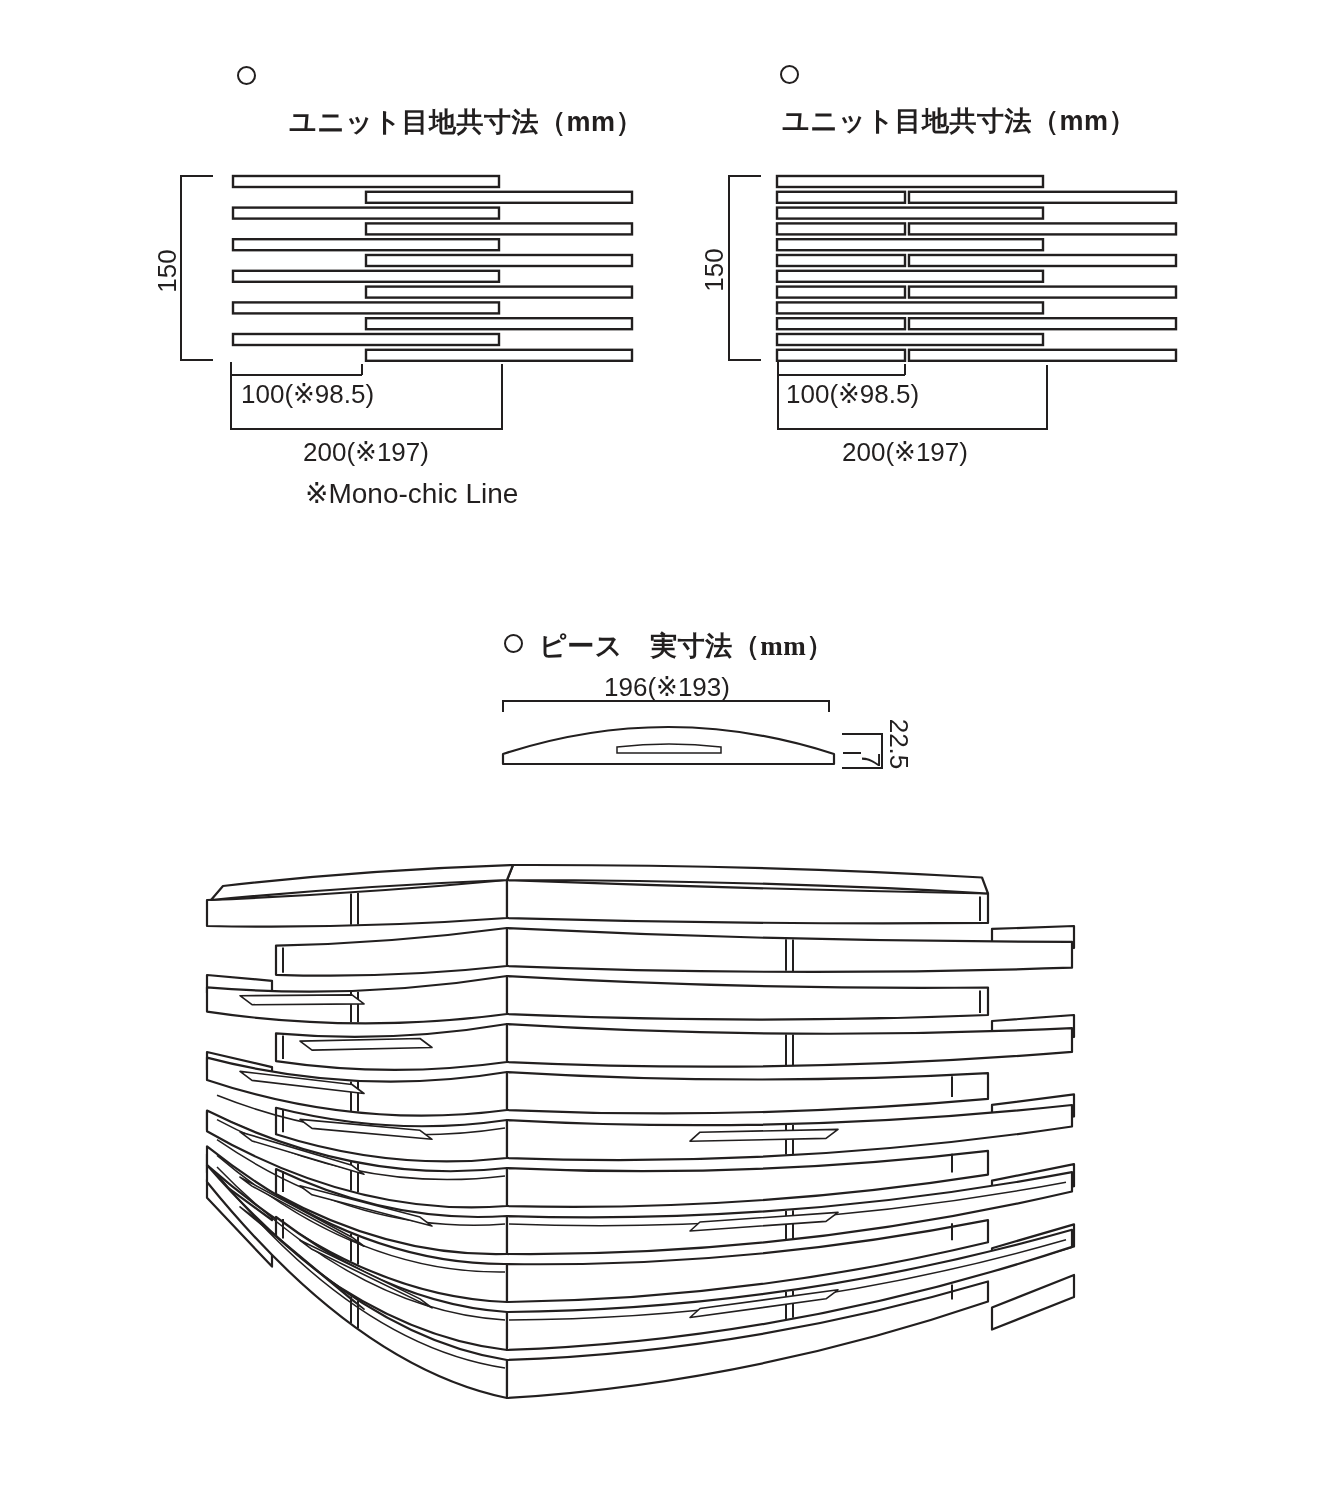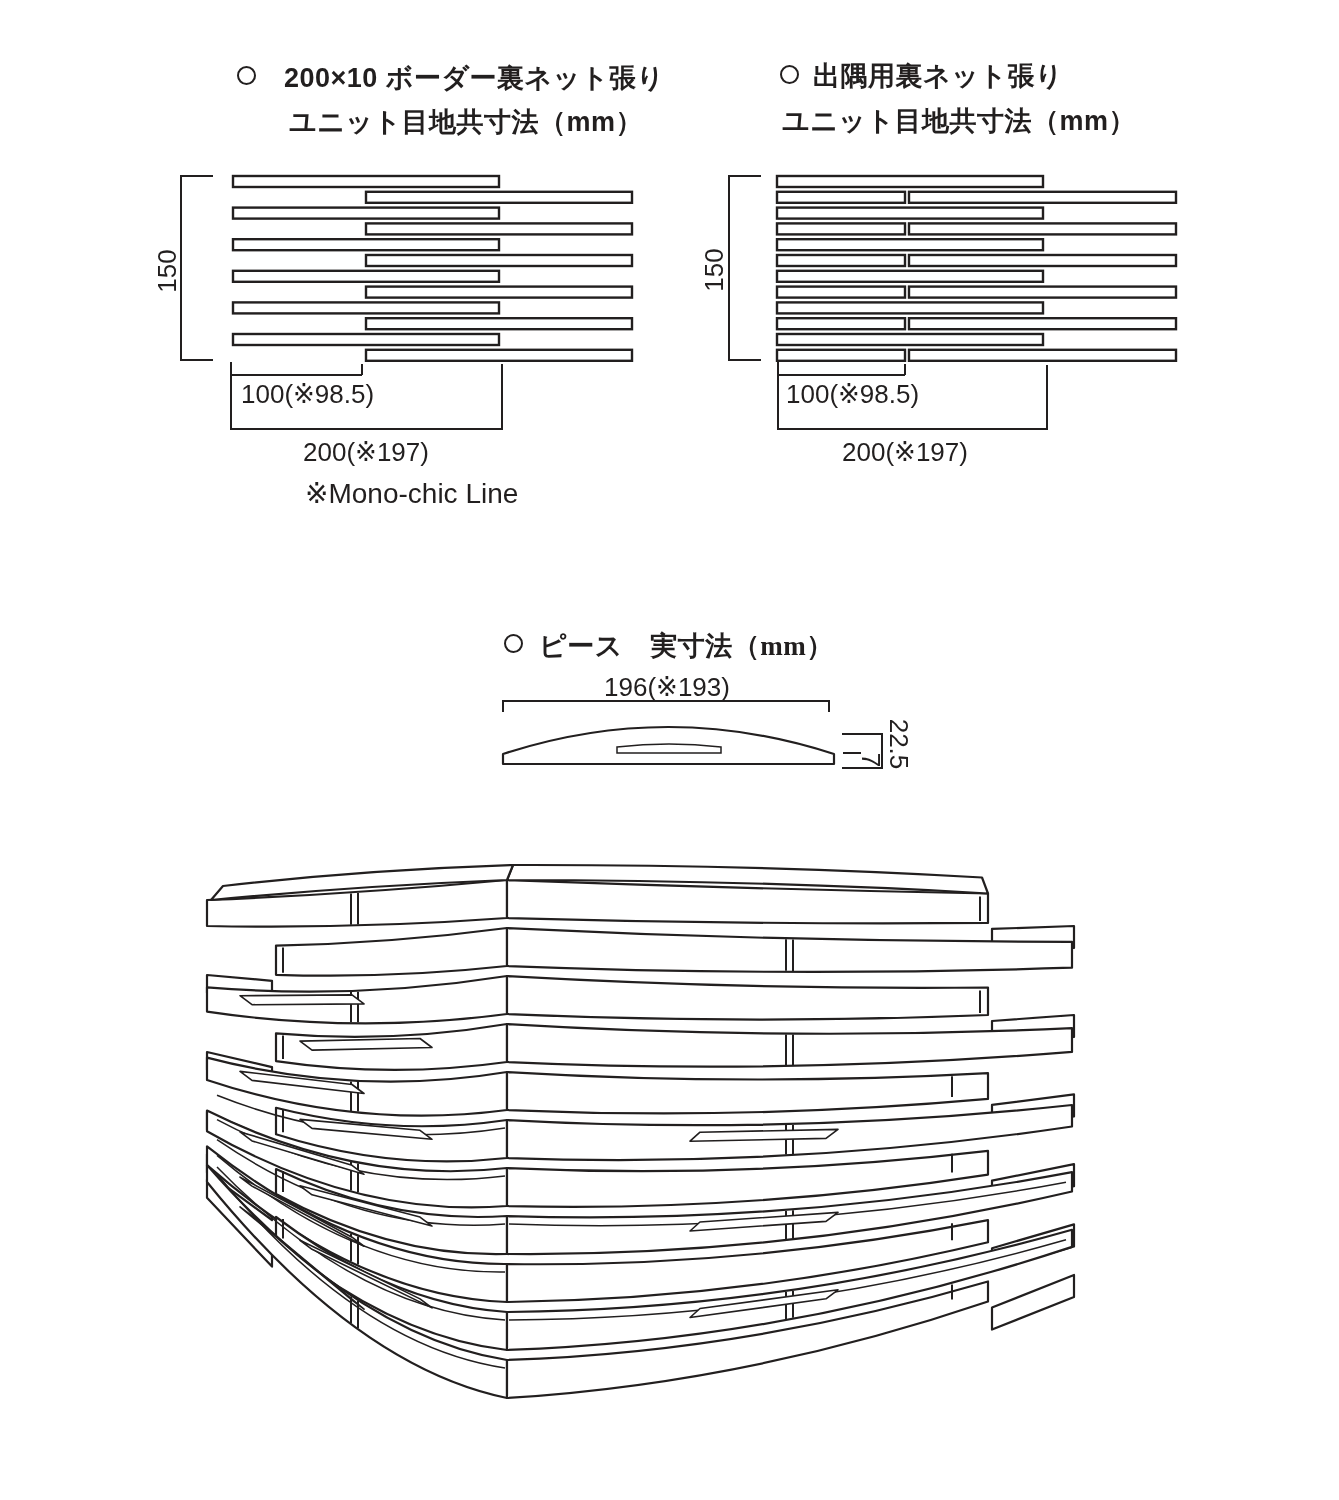--- a/index.html
+++ b/index.html
@@ -18,25 +18,23 @@
   .thin{fill:none;stroke:#221f1f;stroke-width:1.5;}
   .rib{fill:#fff;stroke:#221f1f;stroke-width:1.6;stroke-linejoin:round;}
   .profile{fill:#fff;stroke:#221f1f;stroke-width:2.2;stroke-linejoin:round;}
 </style>
 </head>
 <body>
 
 <div id="page">
 
   <span class="circ" style="left:237px;top:66px;"></span>
-  <div class="h" style="left:284px;top:60px;">200×10 ボーダー裏ネット張り</div>
   <div class="h" style="left:289px;top:104px;">ユニット目地共寸法（mm）</div>
 
   <span class="circ" style="left:780px;top:65px;"></span>
-  <div class="h" style="left:813px;top:58px;">出隅用裏ネット張り</div>
   <div class="h" style="left:782px;top:103px;">ユニット目地共寸法（mm）</div>
 
   <span class="circ" style="left:504px;top:634px;"></span>
   <div class="h" style="left:539px;top:628px;font-family:Liberation Serif, serif;">ピース　実寸法（mm）</div>
 
   <svg style="left:150px;top:160px;" width="500" height="365" viewBox="150 160 500 365">
     <g id="bars-left" class="bars">
         <rect x="233" y="176" width="266" height="11"></rect>
         <rect x="366" y="191.8" width="266" height="11"></rect>
         <rect x="233" y="207.6" width="266" height="11"></rect>

